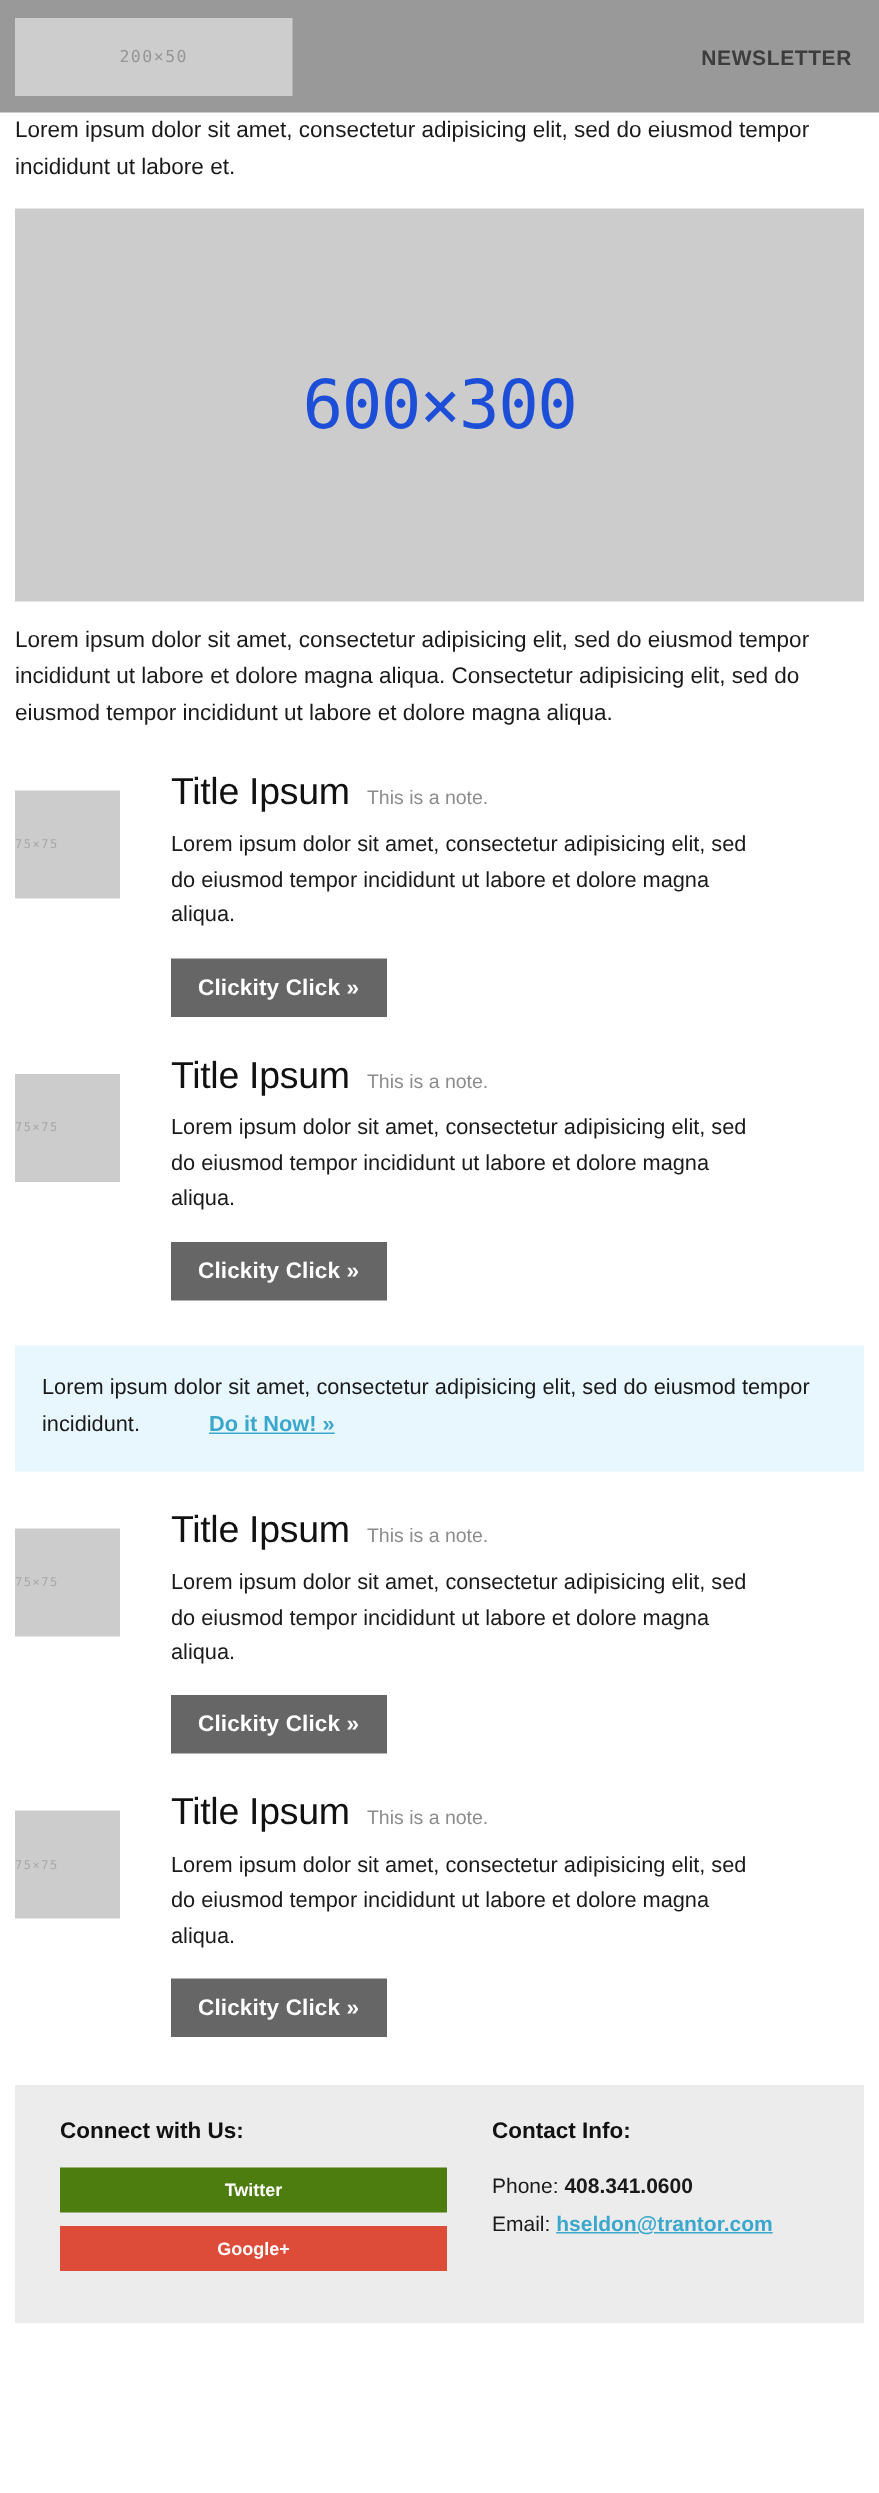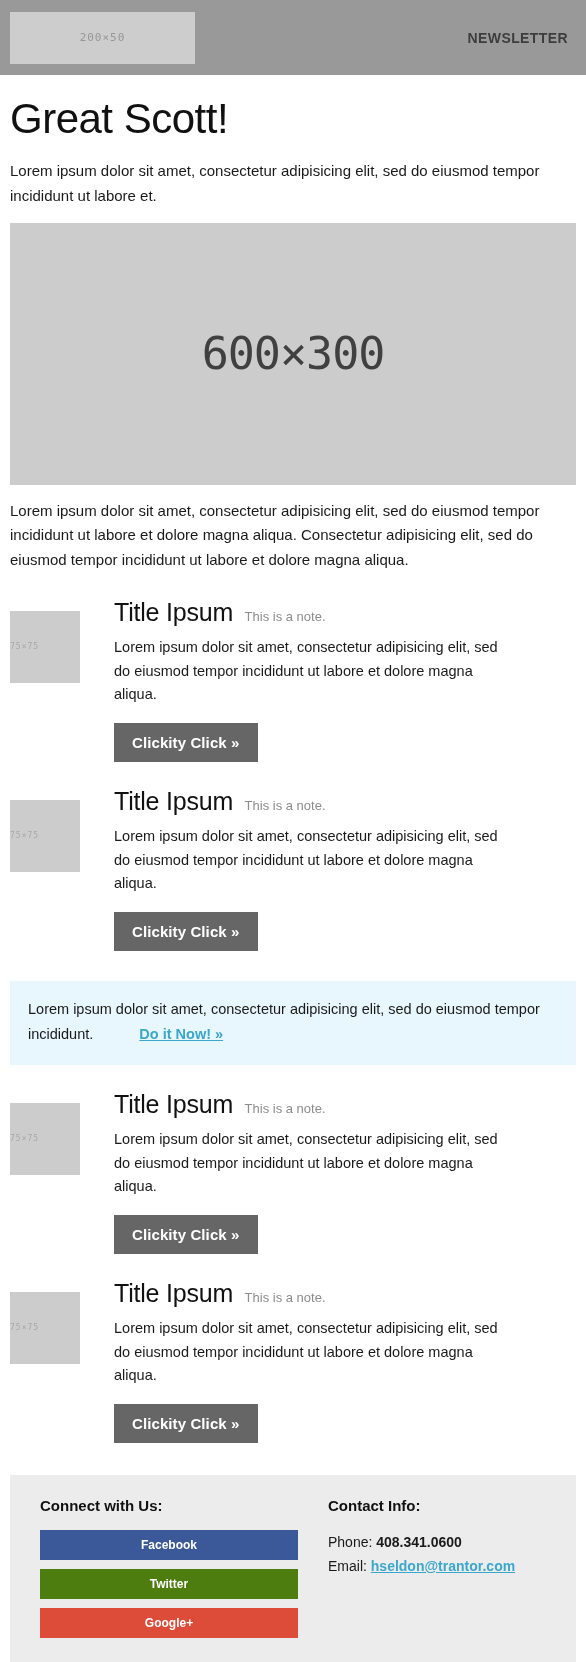--- a/index.html
+++ b/index.html
@@ -72,21 +72,21 @@
     background: #cccccc;
     display: flex;
     align-items: center;
     justify-content: center;
     margin: 6px 0 14px 0;
     box-sizing: border-box;
   }
   .hero-ph span {
     font-family: "DejaVu Sans Mono", monospace;
     font-size: 45px;
-    color: #404040;
+    color: #1d4ed8;
     letter-spacing: -1px;
   }
 
   
   .card {
     display: flex;
     align-items: flex-start;
     margin: 26px 0 0 0;
   }
   .card-thumb {
@@ -208,21 +208,20 @@
 
   <div class="header">
     <div class="logo-ph">
       <span>200×50</span>
     </div>
     <div class="header-label">NEWSLETTER</div>
   </div>
 
   <div class="content">
 
-    <h1 class="headline">Great Scott!</h1>
 
     <p class="lead">Lorem ipsum dolor sit amet, consectetur adipisicing elit, sed do eiusmod tempor incididunt ut labore et.</p>
 
     <div class="hero-ph">
       <span>600×300</span>
     </div>
 
     <p class="body-copy">Lorem ipsum dolor sit amet, consectetur adipisicing elit, sed do eiusmod tempor incididunt ut labore et dolore magna aliqua. Consectetur adipisicing elit, sed do eiusmod tempor incididunt ut labore et dolore magna aliqua.</p>
 
     <div class="card">
@@ -281,21 +280,20 @@
           <span class="card-note">This is a note.</span>
         </div>
         <p class="card-copy">Lorem ipsum dolor sit amet, consectetur adipisicing elit, sed do eiusmod tempor incididunt ut labore et dolore magna aliqua.</p>
         <a class="btn" href="#">Clickity Click »</a>
       </div>
     </div>
 
     <div class="footer">
       <div class="footer-col-left">
         <h3>Connect with Us:</h3>
-        <a class="social-btn social-fb" href="#">Facebook</a>
         <a class="social-btn social-tw" href="#">Twitter</a>
         <a class="social-btn social-gp" href="#">Google+</a>
       </div>
       <div class="footer-col-right">
         <h3>Contact Info:</h3>
         <div class="contact-line"><span>Phone: </span><b>408.341.0600</b></div>
         <div class="contact-line"><span>Email: </span><a href="#">hseldon@trantor.com</a></div>
       </div>
     </div>
 

